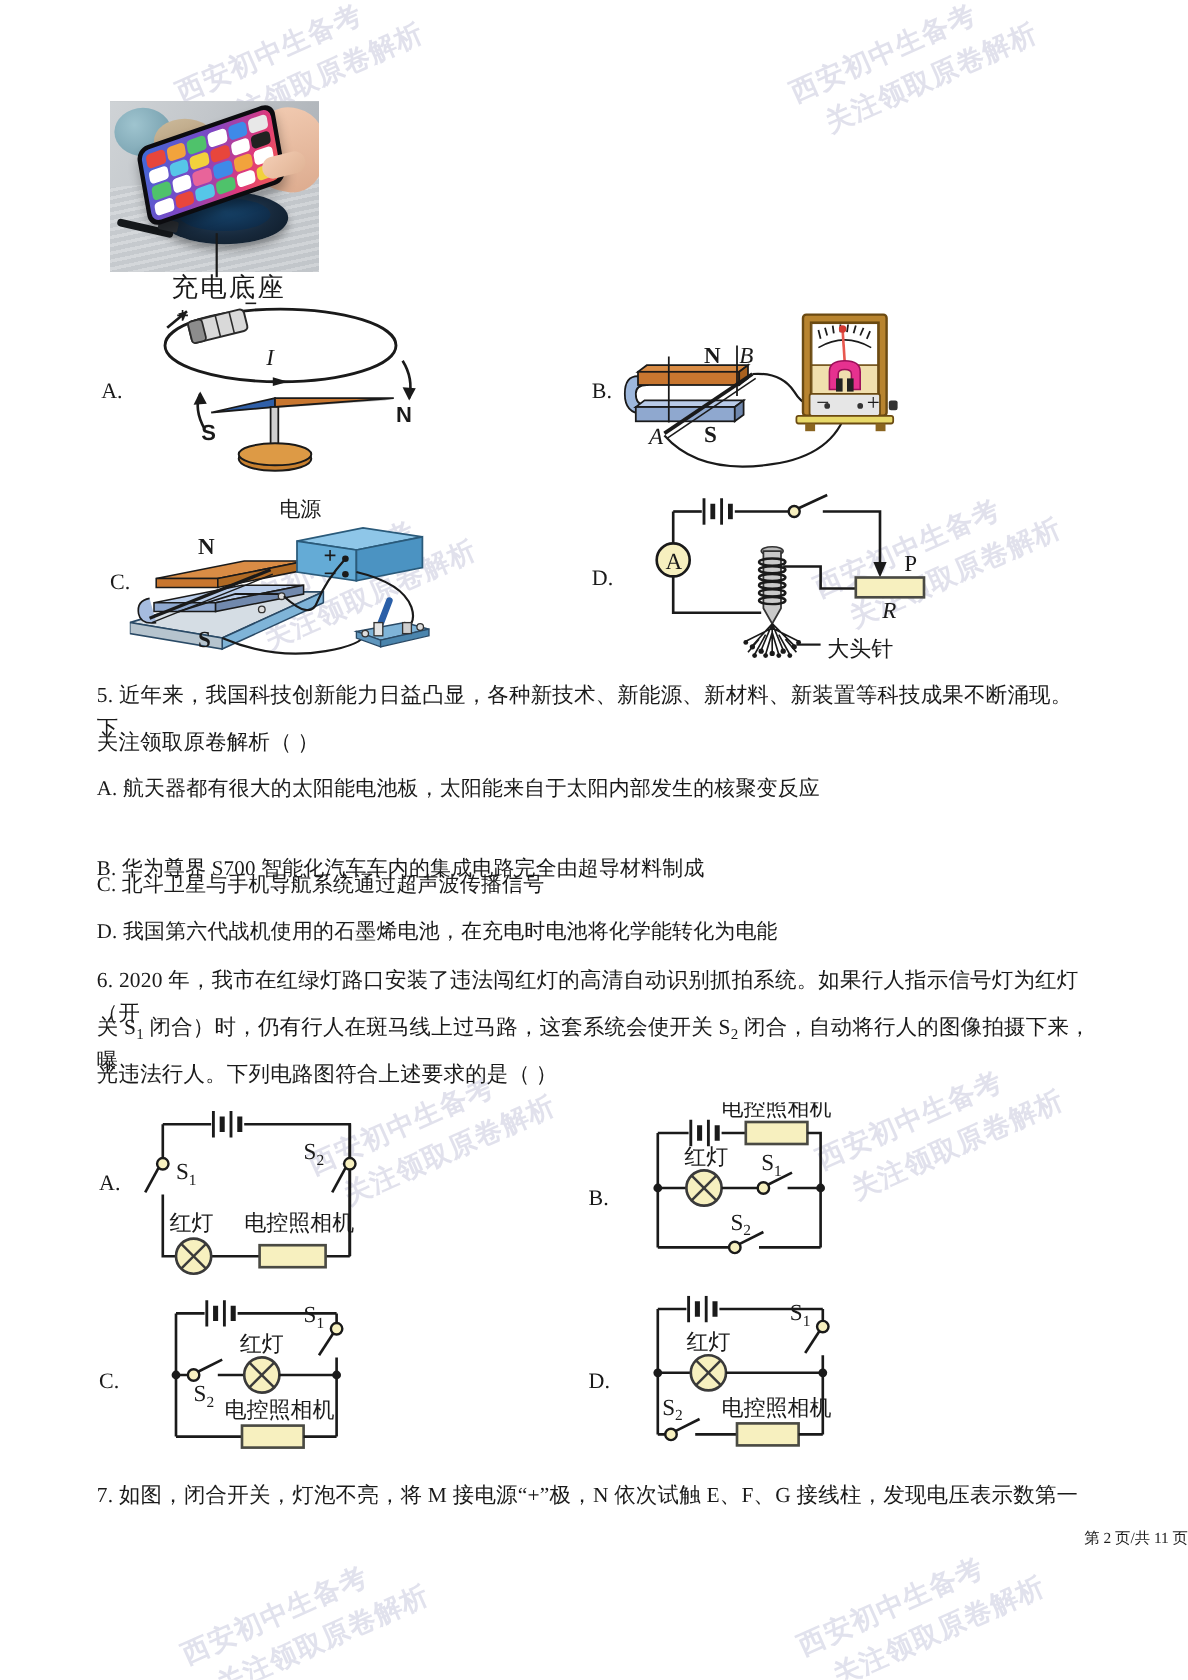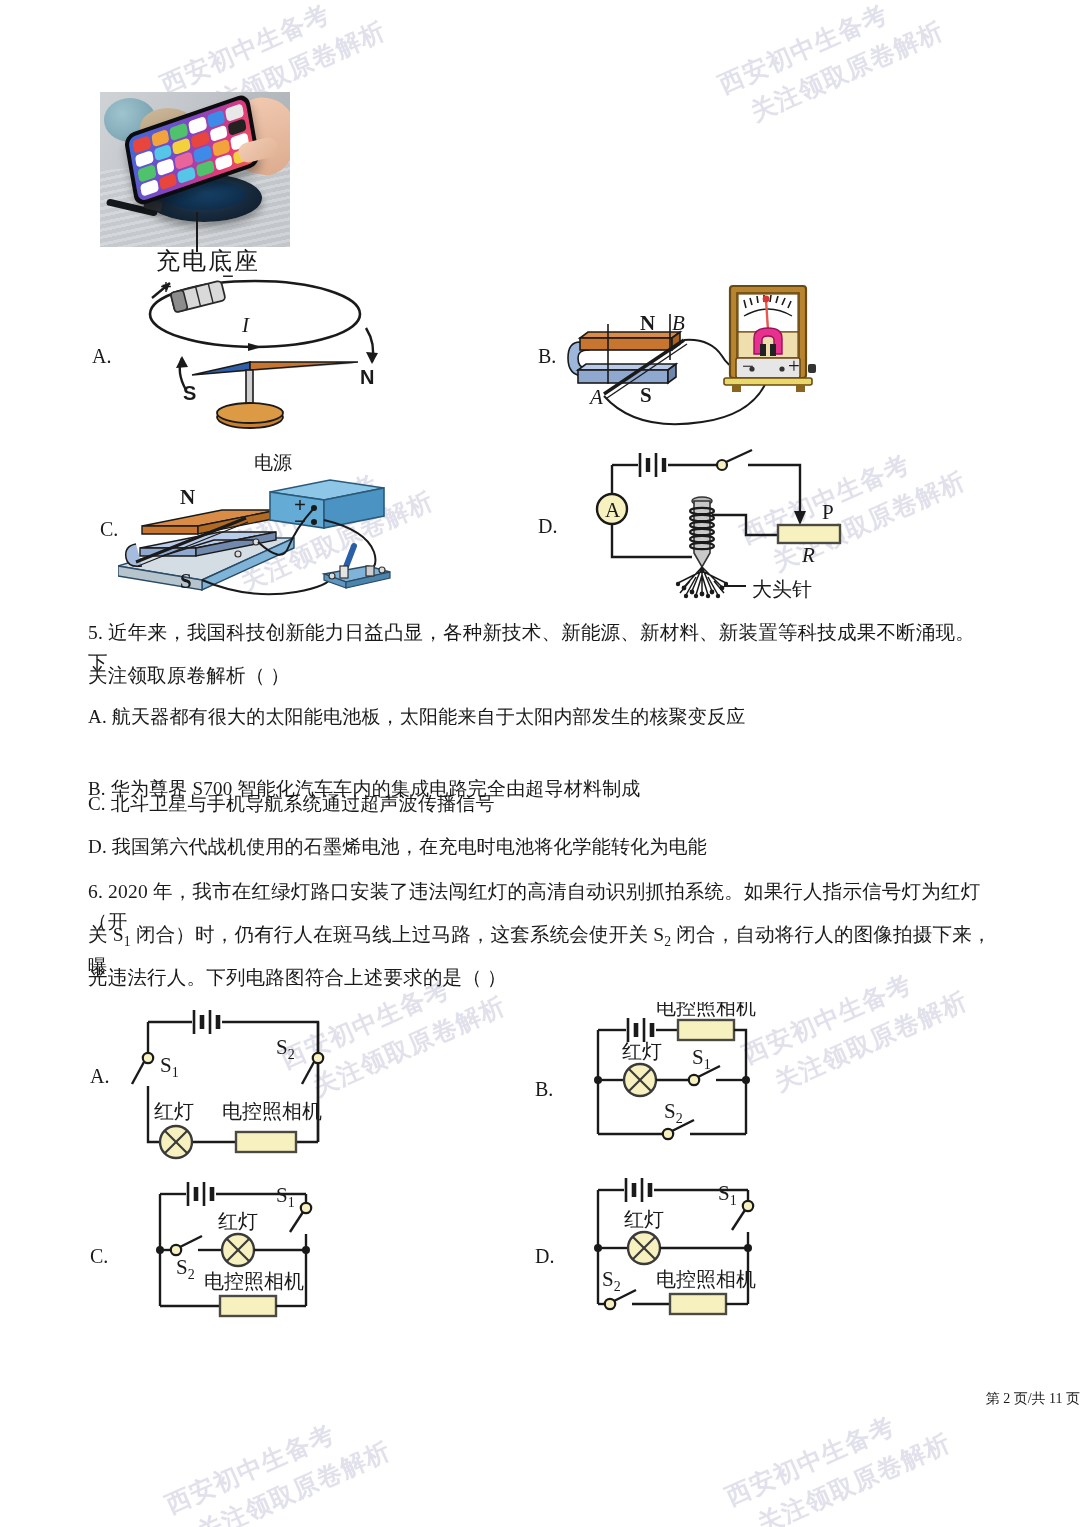--- a/index.html
+++ b/index.html
@@ -497,16 +497,17 @@
     <line x1="54" y1="123" x2="76" y2="112" stroke="#1a1a1a" stroke-width="2.4"></line>
     <path class="wire" d="M72,126 L110,126"></path>
     <rect class="resfill" x="110" y="116" width="56" height="20"></rect>
     <path class="wire" d="M166,126 L188,126"></path>
     <text class="cklbl" x="158" y="22">S<tspan font-size="14" dy="5">1</tspan></text>
     <text class="cklbl" x="42" y="108">S<tspan font-size="14" dy="5">2</tspan></text>
     <text class="cnlbl" x="64" y="48" font-size="19">红灯</text>
     <text class="cnlbl" x="96" y="108" font-size="19">电控照相机</text>
   </svg>
 
+  <div class="qtext" style="left:88px;top:1345px;width:910px;">7. 如图，闭合开关，灯泡不亮，将 M 接电源“+”极，N 依次试触 E、F、G 接线柱，发现电压表示数第一</div>
 
   <div class="footer" style="top:1390px;">第 2 页/共 11 页</div>
 
 </div>
 
 </body></html>

